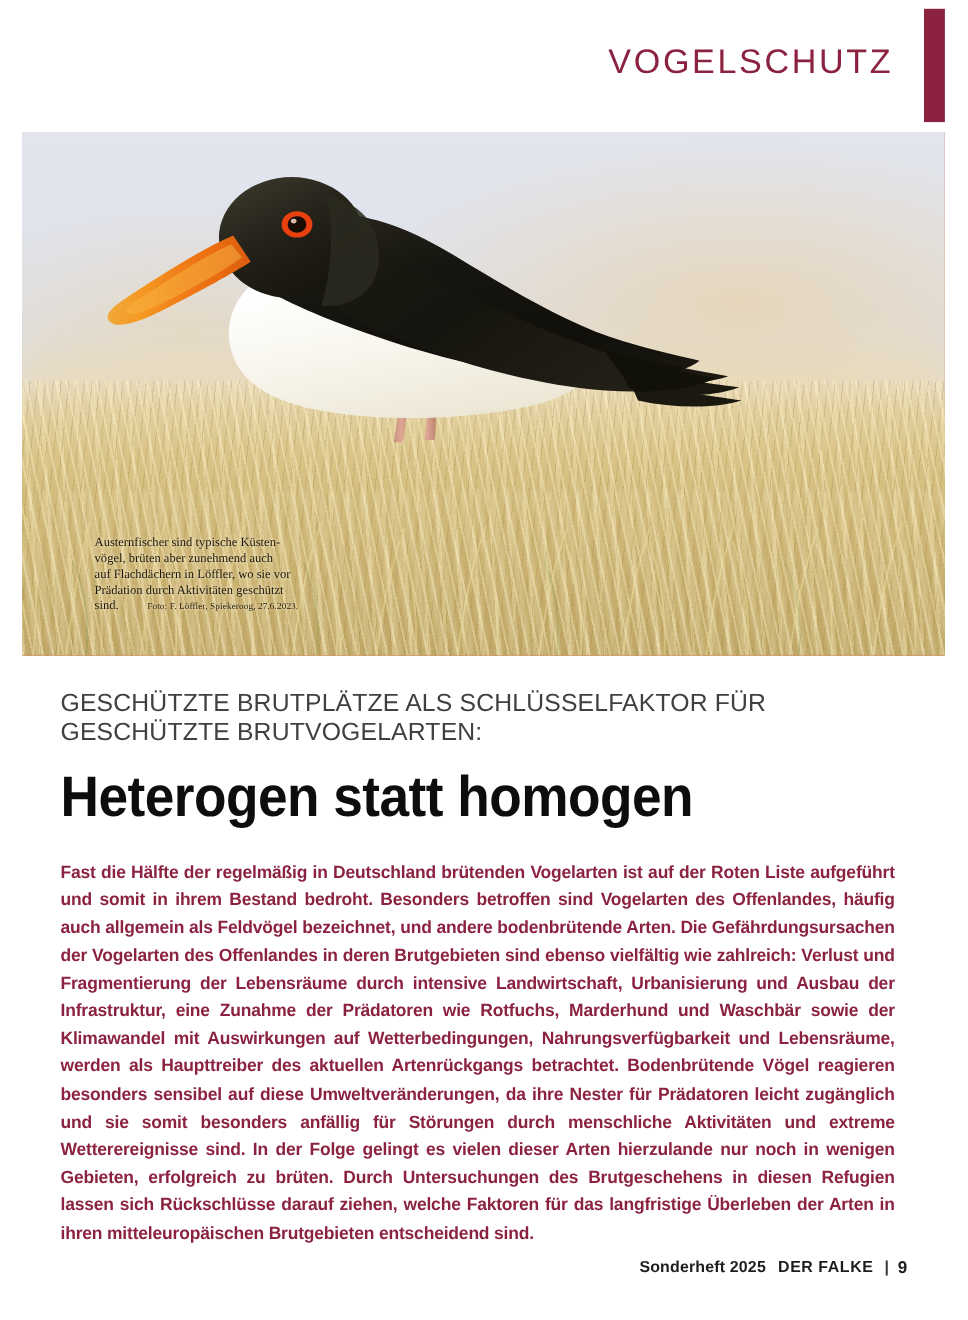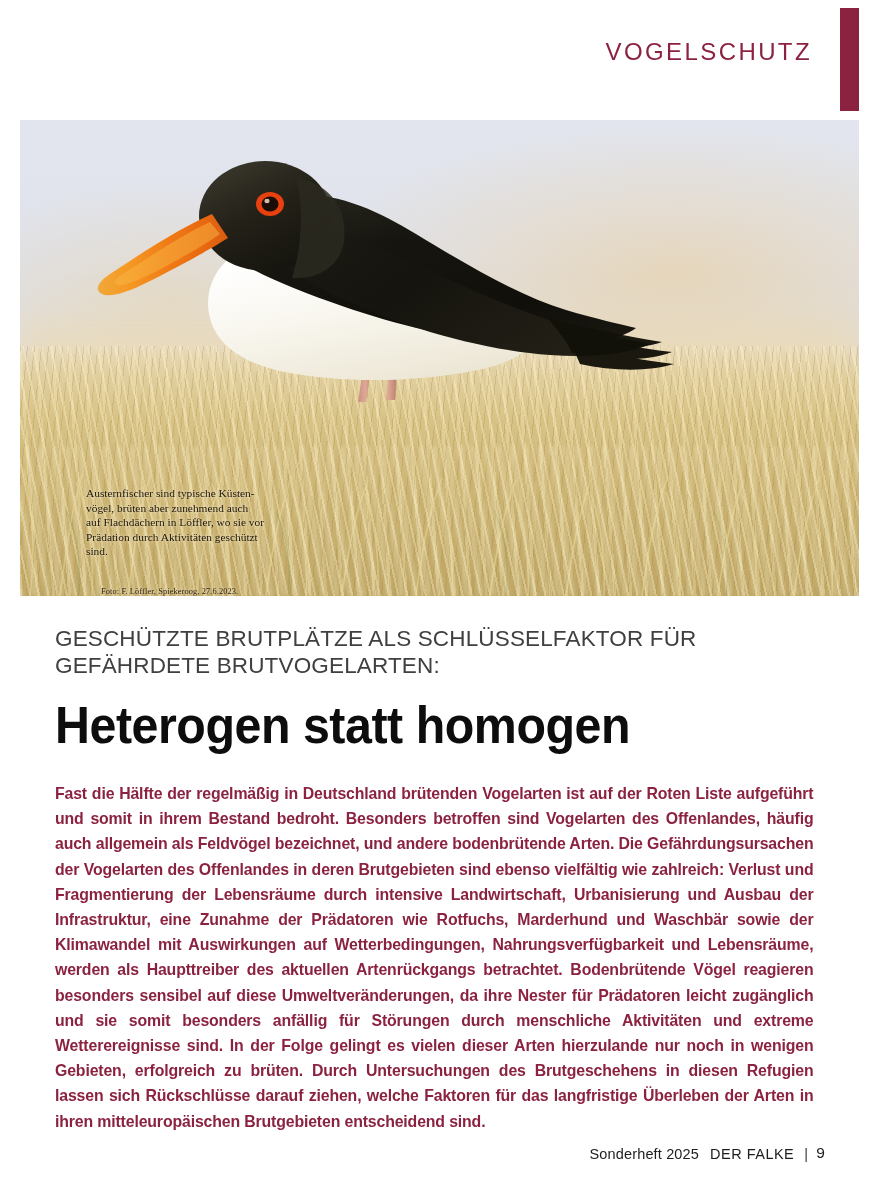--- a/index.html
+++ b/index.html
@@ -29,21 +29,21 @@
     left: 0; top: 0;
     width: 880px; height: 120px;
     background: #ffffff;
     z-index: 6;
   }
   .section-label {
     position: absolute;
     right: 68px;
     top: 38px;
     font-family: "Liberation Sans", sans-serif;
-    font-size: 24px;
+    font-size: 31px;
     letter-spacing: 2.4px;
     color: #8b2240;
     font-weight: 400;
     white-space: nowrap;
     z-index: 8;
   }
   .header-tab {
     position: absolute;
     left: 840px;
     top: 8px;
@@ -160,27 +160,25 @@
     font-family: "Liberation Serif", serif;
     font-size: 11.4px;
     line-height: 14.6px;
     color: #1c1508;
     text-shadow: 0 0 3px rgba(245,232,195,0.85), 0 0 6px rgba(245,232,195,0.6);
   }
   .photo-credit {
     font-size: 8.4px;
     letter-spacing: 0.1px;
     color: #241b0b;
-    padding-left: 15px;
   }
   .cap-lastline {
     display: flex;
     align-items: baseline;
     gap: 26px;
-    flex-direction: column;
   }
 
   
   .article {
     position: absolute;
     left: 55px;
     top: 626px;
     width: 770px;
     z-index: 5;
   }
@@ -220,25 +218,26 @@
     hyphens: manual;
   }
 
   
   .footer {
     position: absolute;
     right: 55px;
     bottom: 38px;
     z-index: 5;
     display: flex;
-    align-items: flex-end;
+    align-items: flex-start;
     font-family: "Liberation Sans", sans-serif;
     font-size: 14.5px;
     color: #1d1d1d;
     letter-spacing: 0.15px;
+    font-weight: bold;
   }
   .footer .f-issue { margin-right: 11px; }
   .footer .f-mag { letter-spacing: 0.5px; }
   .footer .f-sep { margin: 0 8px 0 10px; color: #3a3a3a; }
   .footer .f-page { font-size: 15.5px; }
 </style>
 </head>
 <body>
 
 <div class="page">
@@ -407,21 +406,21 @@
     </div>
   </div>
 
   <div class="header-band"></div>
   <div class="section-label">VOGELSCHUTZ</div>
   <div class="header-tab"></div>
 
   <div class="article">
     <h2 class="kicker">
       <span>GESCHÜTZTE BRUTPLÄTZE ALS SCHLÜSSELFAKTOR FÜR</span><br>
-      <span>GEFÄHRDETE BRUTVOGELARTEN:</span>
+      <span>GESCHÜTZTE BRUTVOGELARTEN:</span>
     </h2>
     <h1 class="headline">Heterogen statt homogen</h1>
     <p class="lead">Fast die Hälfte der regelmäßig in Deutschland brütenden Vogelarten ist auf der Roten Liste aufgeführt und somit in ihrem Bestand bedroht. Besonders betroffen sind Vogelarten des Offenlandes, häufig auch allgemein als Feldvögel bezeichnet, und andere bodenbrütende Arten. Die Gefährdungsursachen der Vogelarten des Offenlandes in deren Brutgebieten sind ebenso vielfältig wie zahlreich: Verlust und Fragmentierung der Lebensräume durch intensive Landwirtschaft, Urbanisierung und Ausbau der Infrastruktur, eine Zunahme der Prädatoren wie Rotfuchs, Marderhund und Waschbär sowie der Klimawandel mit Auswirkungen auf Wetterbedingungen, Nahrungsverfügbarkeit und Lebensräume, werden als Haupttreiber des aktuellen Artenrückgangs betrachtet. Bodenbrütende Vögel reagieren besonders sensibel auf diese Umweltveränderungen, da ihre Nester für Prädatoren leicht zugänglich und sie somit besonders anfällig für Störungen durch menschliche Aktivitäten und extreme Wetterereignisse sind. In der Folge gelingt es vielen dieser Arten hierzulande nur noch in wenigen Gebieten, erfolgreich zu brüten. Durch Untersuchungen des Brutgeschehens in diesen Refugien lassen sich Rückschlüsse darauf ziehen, welche Faktoren für das langfristige Überleben der Arten in ihren mitteleuropäischen Brutgebieten entscheidend sind.</p>
   </div>
 
   <div class="footer">
     <span class="f-issue">Sonderheft 2025</span>
     <span class="f-mag">DER FALKE</span>
     <span class="f-sep">|</span>
     <span class="f-page">9</span>

